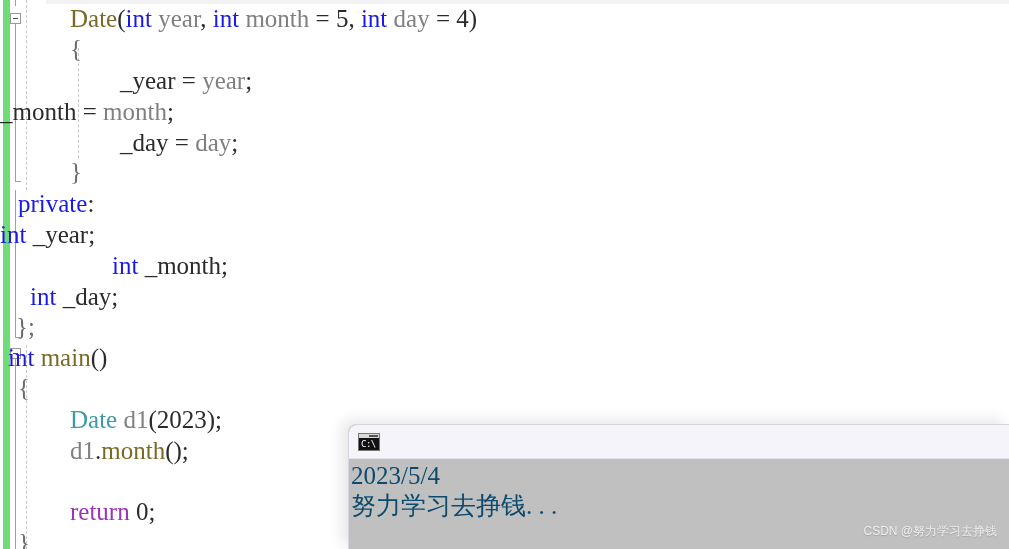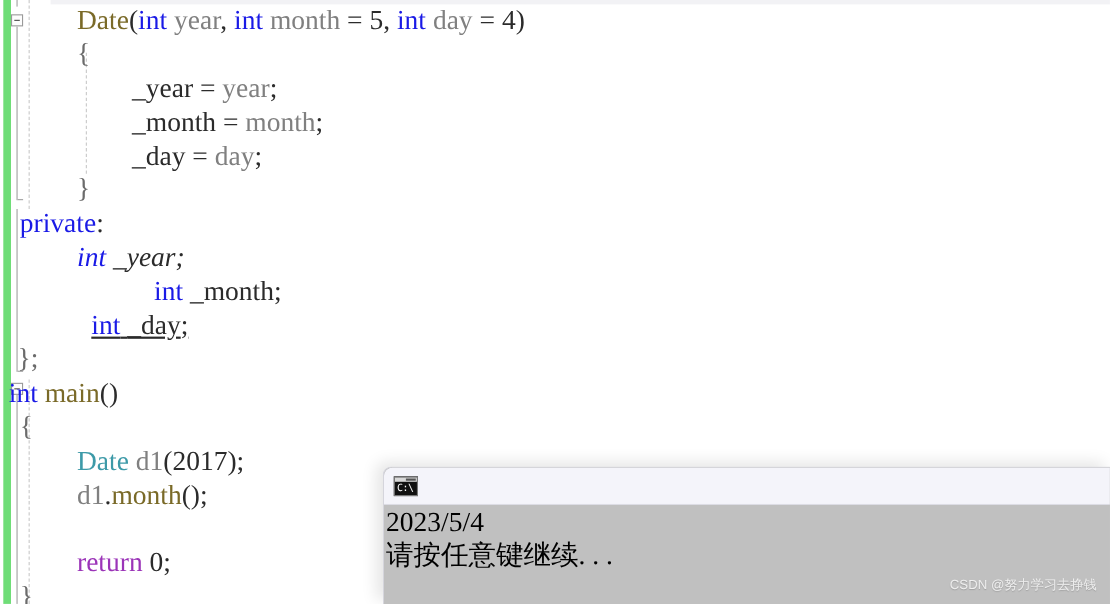--- a/index.html
+++ b/index.html
@@ -174,21 +174,21 @@
   #console-body {
     background: #c0c0c0;
     height: 90px;
     padding: 2px 0 0 2px;
     box-sizing: border-box;
   }
   .console-line {
     font-family: "Liberation Serif", "DejaVu Serif", serif;
     font-size: 25px;
     line-height: 30px;
-    color: #000000;
+    color: #0c4a6e;
     white-space: pre;
   }
 
   
   #watermark {
     position: absolute;
     right: 12px;
     bottom: 9px;
     font-family: "Liberation Sans", sans-serif;
     font-size: 12px;
@@ -222,44 +222,44 @@
       <div class="indent-guide" style="left: 78px; top: 48px; height: 110px;"></div>
     </div>
   <div id="fold-boxes">
       <div class="fold-box" style="left: 10px; top: 13px;"></div>
       <div class="fold-box" style="left: 10px; top: 348px;"></div>
     </div>
   <div id="code-lines">
       <div class="code-line" style="top: 4px; padding-left: 70px;"><span class="tk-fn">Date</span><span class="tk-punct">(</span><span class="tk-kw">int</span><span class="tk-punct"> </span><span class="tk-id">year</span><span class="tk-punct">, </span><span class="tk-kw">int</span><span class="tk-punct"> </span><span class="tk-id">month</span><span class="tk-punct"> = </span><span class="tk-num">5</span><span class="tk-punct">, </span><span class="tk-kw">int</span><span class="tk-punct"> </span><span class="tk-id">day</span><span class="tk-punct"> = </span><span class="tk-num">4</span><span class="tk-punct">)</span></div>
       <div class="code-line" style="top: 34px; padding-left: 70px;"><span class="tk-brace">{</span></div>
       <div class="code-line" style="top: 66px; padding-left: 120px;"><span class="tk-mem">_year</span><span class="tk-punct"> = </span><span class="tk-id">year</span><span class="tk-punct">;</span></div>
-      <div class="code-line" style="top: 97px; padding-left: 120px;"><span class="tk-mem">_month</span><span class="tk-punct"> = </span><span class="tk-id">month</span><span class="tk-punct">;</span></div>
+      <div class="code-line" style="top: 97px; "><span class="tk-mem">_month</span><span class="tk-punct"> = </span><span class="tk-id">month</span><span class="tk-punct">;</span></div>
       <div class="code-line" style="top: 128px; padding-left: 120px;"><span class="tk-mem">_day</span><span class="tk-punct"> = </span><span class="tk-id">day</span><span class="tk-punct">;</span></div>
       <div class="code-line" style="top: 157px; padding-left: 70px;"><span class="tk-brace">}</span></div>
       <div class="code-line" style="top: 189px; padding-left: 18px;"><span class="tk-kw">private</span><span class="tk-punct">:</span></div>
-      <div class="code-line" style="top: 220px; padding-left: 70px; font-style: italic;"><span class="tk-kw">int</span><span class="tk-punct"> </span><span class="tk-mem">_year</span><span class="tk-punct">;</span></div>
-      <div class="code-line" style="top: 251px; padding-left: 112px; margin-left: 28px;"><span class="tk-kw">int</span><span class="tk-punct"> </span><span class="tk-mem">_month</span><span class="tk-punct">;</span></div>
-      <div class="code-line" style="top: 282px; padding-left: 83px; text-decoration: underline;"><span class="tk-kw">int</span><span class="tk-punct"> </span><span class="tk-mem">_day</span><span class="tk-punct">;</span></div>
+      <div class="code-line" style="top: 220px; "><span class="tk-kw">int</span><span class="tk-punct"> </span><span class="tk-mem">_year</span><span class="tk-punct">;</span></div>
+      <div class="code-line" style="top: 251px; padding-left: 112px;"><span class="tk-kw">int</span><span class="tk-punct"> </span><span class="tk-mem">_month</span><span class="tk-punct">;</span></div>
+      <div class="code-line" style="top: 282px; padding-left: 30px;"><span class="tk-kw">int</span><span class="tk-punct"> </span><span class="tk-mem">_day</span><span class="tk-punct">;</span></div>
       <div class="code-line" style="top: 312px; padding-left: 16px;"><span class="tk-brace">};</span></div>
       <div class="code-line" style="top: 343px; padding-left: 8px;"><span class="tk-kw">int</span><span class="tk-punct"> </span><span class="tk-fn">main</span><span class="tk-punct">()</span></div>
       <div class="code-line" style="top: 373px; padding-left: 18px;"><span class="tk-brace">{</span></div>
-      <div class="code-line" style="top: 405px; padding-left: 70px;"><span class="tk-type">Date</span><span class="tk-punct"> </span><span class="tk-id">d1</span><span class="tk-punct">(</span><span class="tk-num">2017</span><span class="tk-punct">);</span></div>
+      <div class="code-line" style="top: 405px; padding-left: 70px;"><span class="tk-type">Date</span><span class="tk-punct"> </span><span class="tk-id">d1</span><span class="tk-punct">(</span><span class="tk-num">2023</span><span class="tk-punct">);</span></div>
       <div class="code-line" style="top: 436px; padding-left: 70px;"><span class="tk-id">d1</span><span class="tk-punct">.</span><span class="tk-fn">month</span><span class="tk-punct">();</span></div>
       <div class="code-line" style="top: 497px; padding-left: 70px;"><span class="tk-ret">return</span><span class="tk-punct"> </span><span class="tk-num">0</span><span class="tk-punct">;</span></div>
       <div class="code-line" style="top: 528px; padding-left: 18px;"><span class="tk-brace">}</span></div>
     </div>
 
 </div>
 
 <div id="console-window">
   <div id="console-titlebar">
     <span class="cmd-icon">
       <span class="bar"></span>
       <span class="prompt">C:\</span>
     </span>
   </div>
   <div id="console-body">
       <div class="console-line">2023/5/4</div>
-      <div class="console-line">请按任意键继续. . .</div>
+      <div class="console-line">努力学习去挣钱. . .</div>
     </div>
 </div>
 
 <div id="watermark">CSDN @努力学习去挣钱</div>
 
 </body></html>

